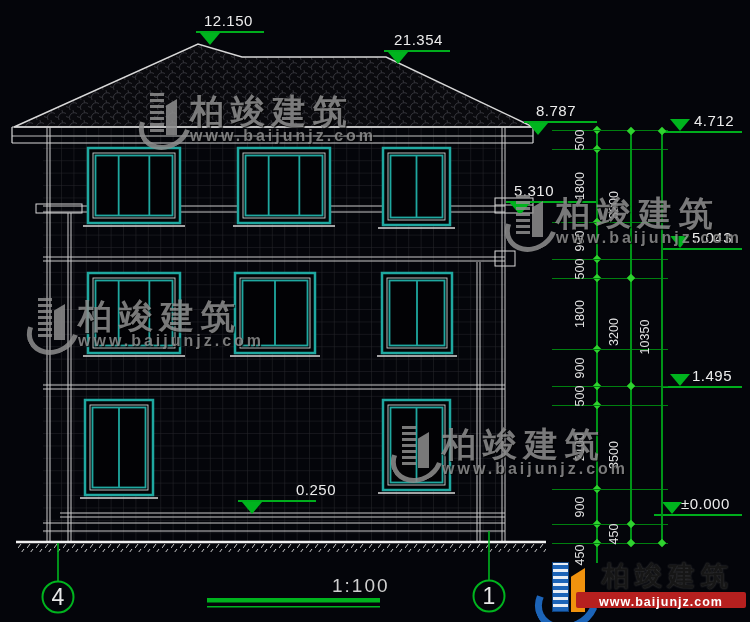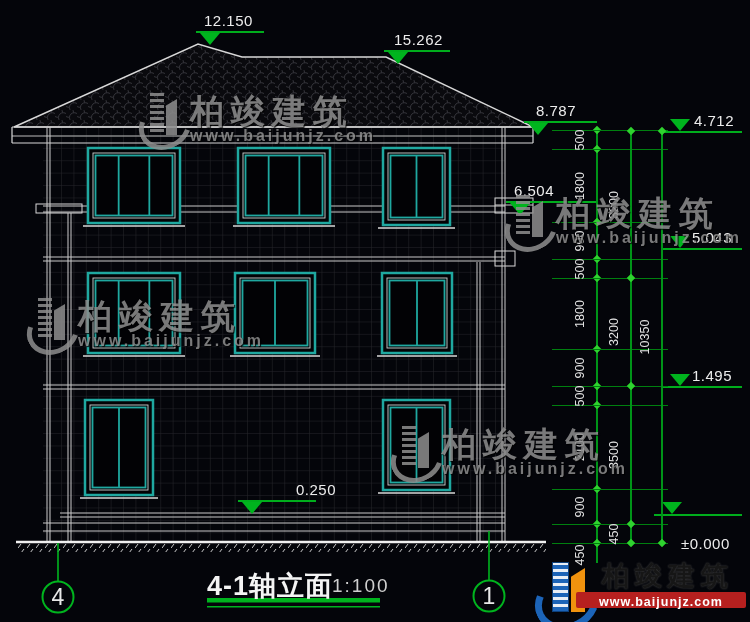--- a/index.html
+++ b/index.html
@@ -184,39 +184,39 @@
     <rect x="207" y="606" width="173" height="1.5" fill="#00b41e"></rect>
   </g>
 </svg>
 
 <div id="anno">
       <div class="g-line" style="left: 196px; top: 30px; width: 68px;"></div>
       <div class="tri tri-down" style="left: 200px; top: 32px;"></div>
       <div class="elev-label" style="left: 204px; top: 11px;">12.150</div>
       <div class="g-line" style="left: 384px; top: 49px; width: 66px;"></div>
       <div class="tri tri-down" style="left: 388px; top: 51px;"></div>
-      <div class="elev-label" style="left: 394px; top: 30px;">15.262</div>
+      <div class="elev-label" style="left: 394px; top: 30px;">21.354</div>
       <div class="g-line" style="left: 524px; top: 120px; width: 73px;"></div>
       <div class="tri tri-down" style="left: 528px; top: 122px;"></div>
       <div class="elev-label" style="left: 536px; top: 101px;">8.787</div>
       <div class="g-line" style="left: 662px; top: 130px; width: 80px;"></div>
       <div class="tri tri-down" style="left: 670px; top: 118px;"></div>
       <div class="elev-label" style="left: 694px; top: 111px;">4.712</div>
       <div class="g-line" style="left: 506px; top: 200px; width: 91px;"></div>
       <div class="tri tri-down" style="left: 510px; top: 202px;"></div>
-      <div class="elev-label" style="left: 514px; top: 181px;">6.504</div>
+      <div class="elev-label" style="left: 514px; top: 181px;">5.310</div>
       <div class="g-line" style="left: 662px; top: 247px; width: 80px;"></div>
       <div class="tri tri-down" style="left: 670px; top: 235px;"></div>
       <div class="elev-label" style="left: 692px; top: 228px;">5.043</div>
       <div class="g-line" style="left: 662px; top: 385px; width: 80px;"></div>
       <div class="tri tri-down" style="left: 670px; top: 373px;"></div>
       <div class="elev-label" style="left: 692px; top: 366px;">1.495</div>
       <div class="g-line" style="left: 654px; top: 513px; width: 88px;"></div>
       <div class="tri tri-down" style="left: 662px; top: 501px;"></div>
-      <div class="elev-label" style="left: 681px; top: 494px; margin-top: 40px;">±0.000</div>
+      <div class="elev-label" style="left: 681px; top: 494px;">±0.000</div>
       <div class="g-line" style="left: 238px; top: 499px; width: 78px;"></div>
       <div class="tri tri-down" style="left: 242px; top: 501px;"></div>
       <div class="elev-label" style="left: 248px; top: 480px; margin-left: 48px;">0.250</div>
       <div class="g-vline" style="left: 596px; top: 129px; height: 433px;"></div>
       <div class="tick" style="left: 594px; top: 126px;"></div>
       <div class="g-line" style="left: 552px; top: 129px; width: 116px; height: 1px; background: rgb(0, 128, 15);"></div>
       <div class="tick" style="left: 594px; top: 145px;"></div>
       <div class="g-line" style="left: 552px; top: 148px; width: 116px; height: 1px; background: rgb(0, 128, 15);"></div>
       <div class="tick" style="left: 594px; top: 218px;"></div>
       <div class="g-line" style="left: 552px; top: 221px; width: 116px; height: 1px; background: rgb(0, 128, 15);"></div>
@@ -291,21 +291,20 @@
         <div class="wm-glyph">
           <div class="swoosh"></div>
           <div class="tower"></div>
           <div class="tower2"></div>
         </div>
         <div class="t1">柏竣建筑</div>
         <div class="t2">www.baijunjz.com</div>
       </div>
     </div>
 
-<div id="title-main">4-1轴立面</div>
 <div id="title-scale">1:100</div>
 
 <div class="bubble-num" style="left:38px;top:584px;">4</div>
 <div class="bubble-num" style="left:469px;top:583px;">1</div>
 
 <div id="logo">
   <div class="logo-icon">
     <div class="swoosh"></div>
         <div class="tower"></div>
         <div class="tower2"></div>

